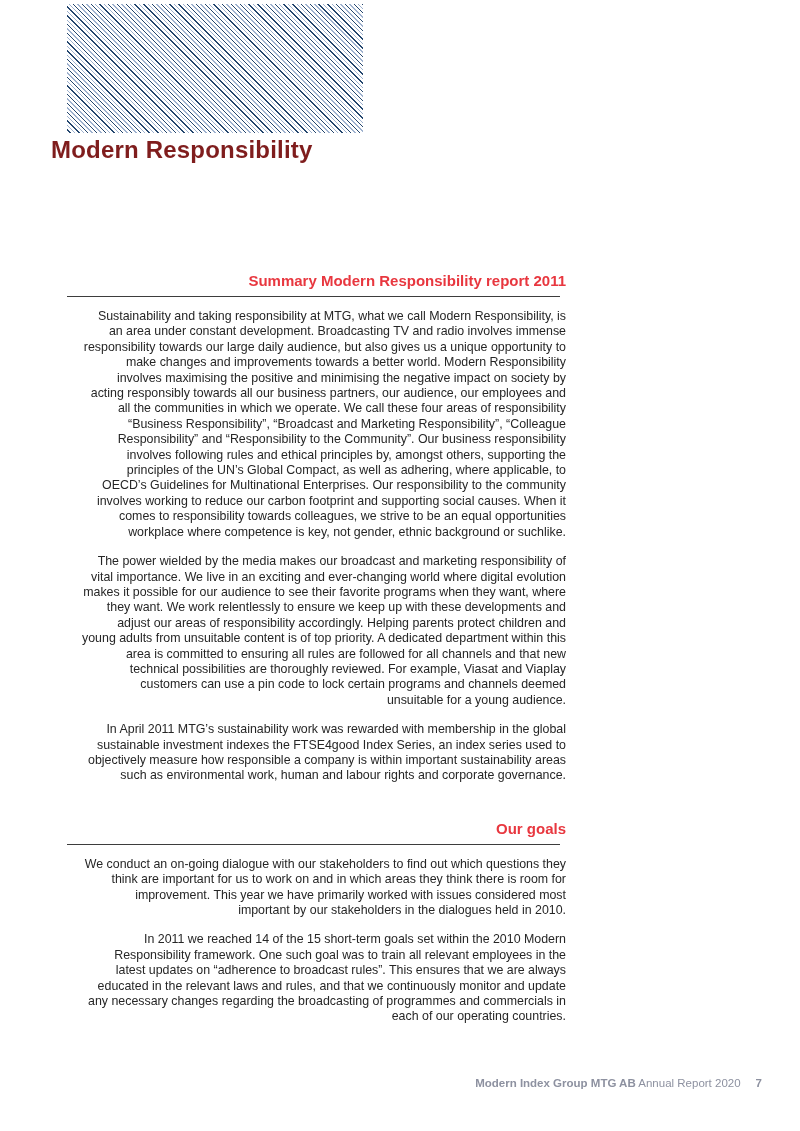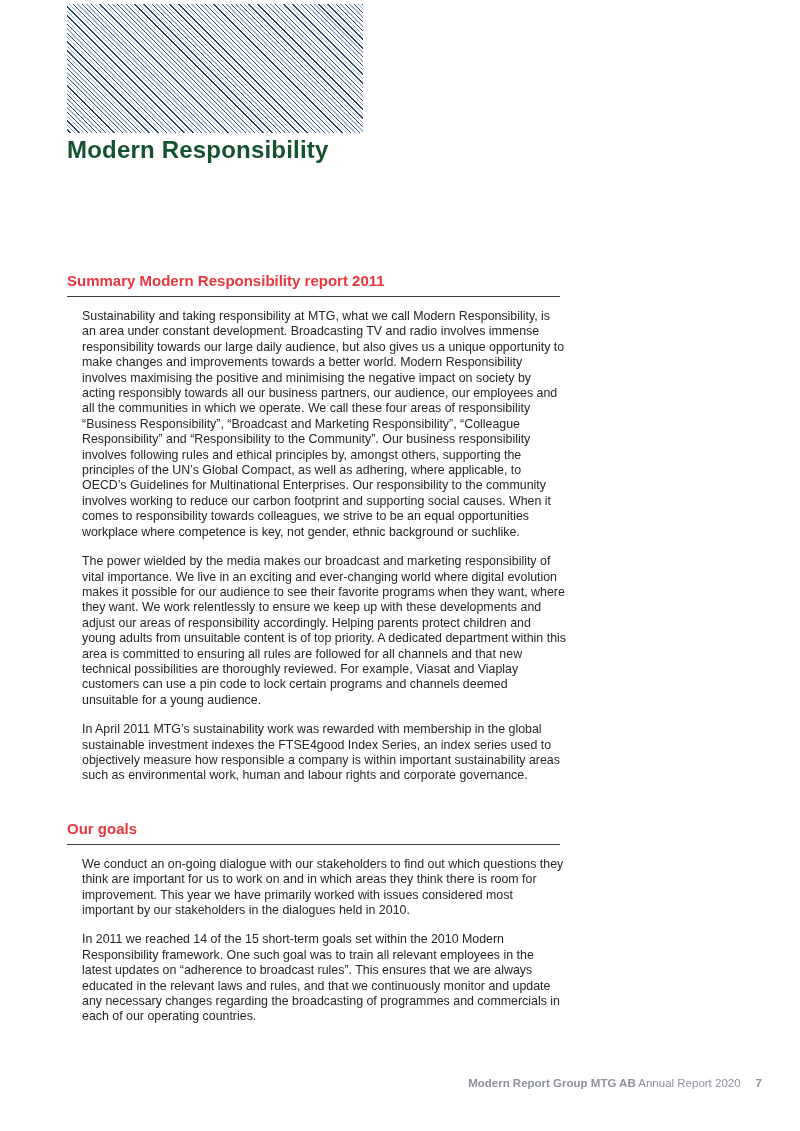--- a/index.html
+++ b/index.html
@@ -29,36 +29,37 @@
         #24466e 2.1px,
         #24466e 3.1px,
         #ffffff 3.1px,
         #ffffff 5.2px,
         #9fb2cf 5.2px,
         #9fb2cf 6.2px
       );
   }
   .page-title {
     position: absolute;
-    left: 67px;
+    left: 51px;
     top: 136px;
     margin: 0;
     font-size: 24px;
     font-weight: bold;
-    color: #14532d;
+    color: #7f1d1d;
     letter-spacing: 0.2px;
   }
   .content {
     position: absolute;
     left: 67px;
     top: 272px;
     width: 499px;
     color: #262626;
     font-size: 12.4px;
     line-height: 15.4px;
+    text-align: right;
   }
   .section-heading {
     margin: 0;
     font-size: 15px;
     line-height: 17px;
     font-weight: bold;
     color: #e8373f;
   }
   .section-heading.second {
     margin-top: 36px;
@@ -109,16 +110,16 @@
     <h2 class="section-heading second">Our goals</h2>
     <hr class="heading-rule">
 
     <p>We conduct an on-going dialogue with our stakeholders to find out which questions they think are important for us to work on and in which areas they think there is room for improvement. This year we have primarily worked with issues considered most important by our stakeholders in the dialogues held in 2010.</p>
 
     <p>In 2011 we reached 14 of the 15 short-term goals set within the 2010 Modern Responsibility framework. One such goal was to train all relevant employees in the latest updates on “adherence to broadcast rules”. This ensures that we are always educated in the relevant laws and rules, and that we continuously monitor and update any necessary changes regarding the broadcasting of programmes and commercials in each of our operating countries.</p>
 
   </div>
 
   <div class="footer">
-    <span class="bold">Modern Report Group MTG AB</span><span> Annual Report 2020</span><span class="page-num">7</span>
+    <span class="bold">Modern Index Group MTG AB</span><span> Annual Report 2020</span><span class="page-num">7</span>
   </div>
 
 </div>
 
 </body></html>

